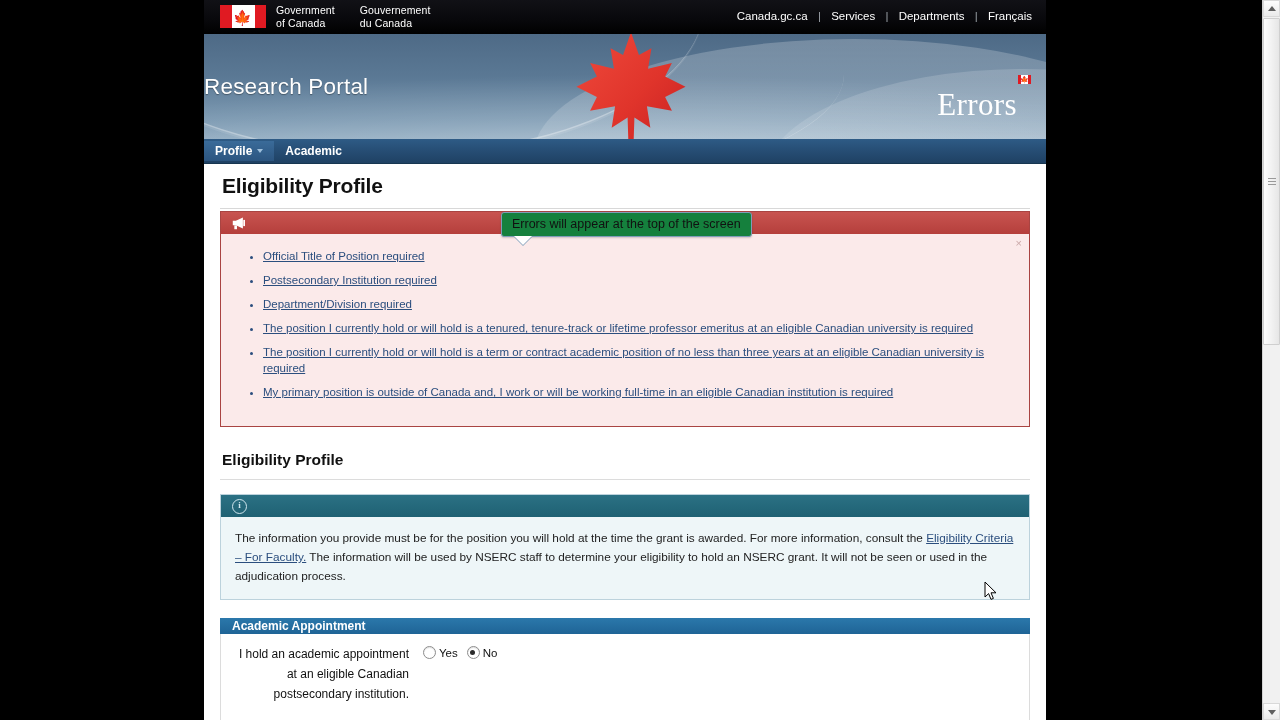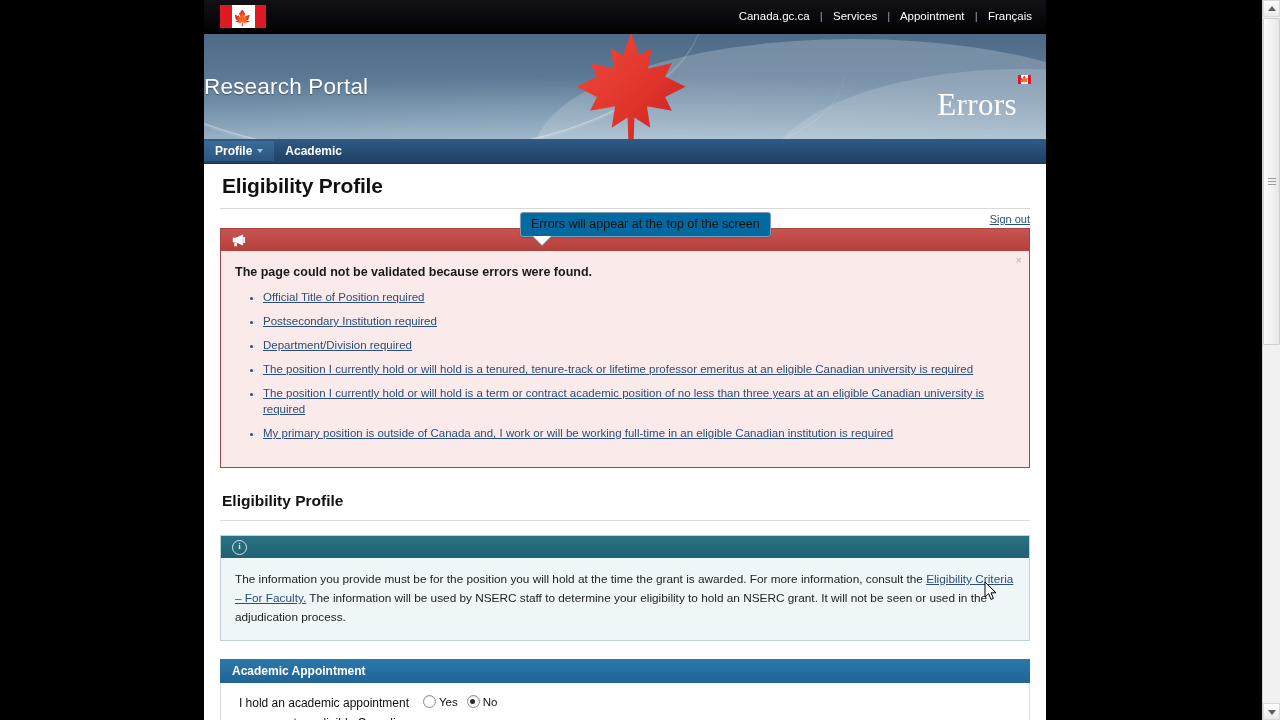--- a/index.html
+++ b/index.html
@@ -196,21 +196,21 @@
     font-family:"Liberation Serif", serif;font-weight:bold;
   }
   .infobody{
     padding:12px 14px 13px 14px;font-size:11.8px;line-height:19px;color:#222;
   }
   .infobody a{color:#2b4e7e;text-decoration:underline;cursor:pointer;}
 
   
   .fieldset{margin-top:18px;}
   .fieldset-head{
-    height:24px;background:linear-gradient(180deg,#2b78ab 0%,#1f6496 100%);
+    height:16px;background:linear-gradient(180deg,#2b78ab 0%,#1f6496 100%);
     display:flex;align-items:center;padding:0 12px;
     color:#ffffff;font-size:12px;font-weight:bold;
   }
   .fieldset-body{
     border:1px solid #dcdcdc;border-top:none;background:#fff;
     padding:10px 12px 20px 12px;display:flex;
   }
   .flabel{
     width:190px;text-align:right;font-size:12px;line-height:20px;color:#111;
     padding-right:14px;box-sizing:border-box;
@@ -224,22 +224,22 @@
     box-shadow:inset 0 1px 1px rgba(0,0,0,.12);
   }
   .radio.checked::after{
     content:"";position:absolute;left:2.5px;top:2.5px;width:5px;height:5px;
     border-radius:50%;background:#2a2a2a;
   }
   .radio-label{margin-right:9px;cursor:pointer;}
 
   
   .tooltip{
-    position:absolute;left:520px;top:212px;z-index:40;
-    background:#0369a1;border:1px solid #7f9db9;border-radius:3px;
+    position:absolute;left:501px;top:212px;z-index:40;
+    background:#15803d;border:1px solid #7f9db9;border-radius:3px;
     padding:4px 10px 5px 10px;font-size:12.5px;color:#111;white-space:nowrap;
     box-shadow:0 1px 2px rgba(0,0,0,.18);
   }
   .tooltip .tail{
     position:absolute;left:12px;bottom:-9px;width:0;height:0;
     border-left:9px solid transparent;border-right:9px solid transparent;
     border-top:9px solid #ffffff;
     filter:drop-shadow(0 1px 0 #7f9db9);
   }
 
@@ -284,26 +284,36 @@
   <div class="viewport">
 
     <div class="gcbar">
       <div class="gc-flag">
         <div class="band" style="background:#e01a22"></div>
         <div class="mid">
             <span class="leaf">🍁</span>
           </div>
         <div class="band" style="background:#e01a22"></div>
       </div>
+      <div class="gc-wordmark">
+        <span class="col">
+          <span>Government</span><br>
+          <span>of Canada</span>
+        </span>
+        <span class="col col2">
+          <span>Gouvernement</span><br>
+          <span>du Canada</span>
+        </span>
+      </div>
       <div class="gc-links">
         <a>Canada.gc.ca</a>
         <span class="sep">|</span>
         <a>Services</a>
         <span class="sep">|</span>
-        <a>Appointment</a>
+        <a>Departments</a>
         <span class="sep">|</span>
         <a>Français</a>
       </div>
     </div>
 
     <div class="banner">
       <div class="swoosh1"></div>
       <div class="swoosh2"></div>
       <div class="hill"></div>
       <div class="hill2"></div>
@@ -335,35 +345,31 @@
         <span>Academic</span>
       </div>
     </div>
 
     <div class="content">
 
 
       <h1 class="page-title">Eligibility Profile</h1>
       <div class="title-rule"></div>
 
-      <div class="signout-row">
-        <span class="signout">Sign out</span>
-      </div>
 
       <div class="errpanel">
         <div class="errhead">
           <svg class="megaphone" viewBox="0 0 20 18" aria-hidden="true">
             <path fill="#ffffff" d="M2 6 h4 L15 2 v14 L6 12 H2 z"></path>
             <rect x="4" y="12" width="3.4" height="5" fill="#ffffff"></rect>
             <rect x="15.5" y="5" width="2.2" height="8" fill="#ffffff"></rect>
           </svg>
         </div>
         <div class="errbody">
           <span class="errclose">×</span>
-          <p class="errtitle">The page could not be validated because errors were found.</p>
           <ul class="errlist">
             <li><a>Official Title of Position required</a></li>
             <li><a>Postsecondary Institution required</a></li>
             <li><a>Department/Division required</a></li>
             <li><a>The position I currently hold or will hold is a tenured, tenure-track or lifetime professor emeritus at an eligible Canadian university is required</a></li>
             <li><a>The position I currently hold or will hold is a term or contract academic position of no less than three years at an eligible Canadian university is required</a></li>
             <li><a>My primary position is outside of Canada and, I work or will be working full-time in an eligible Canadian institution is required</a></li>
           </ul>
         </div>
       </div>

